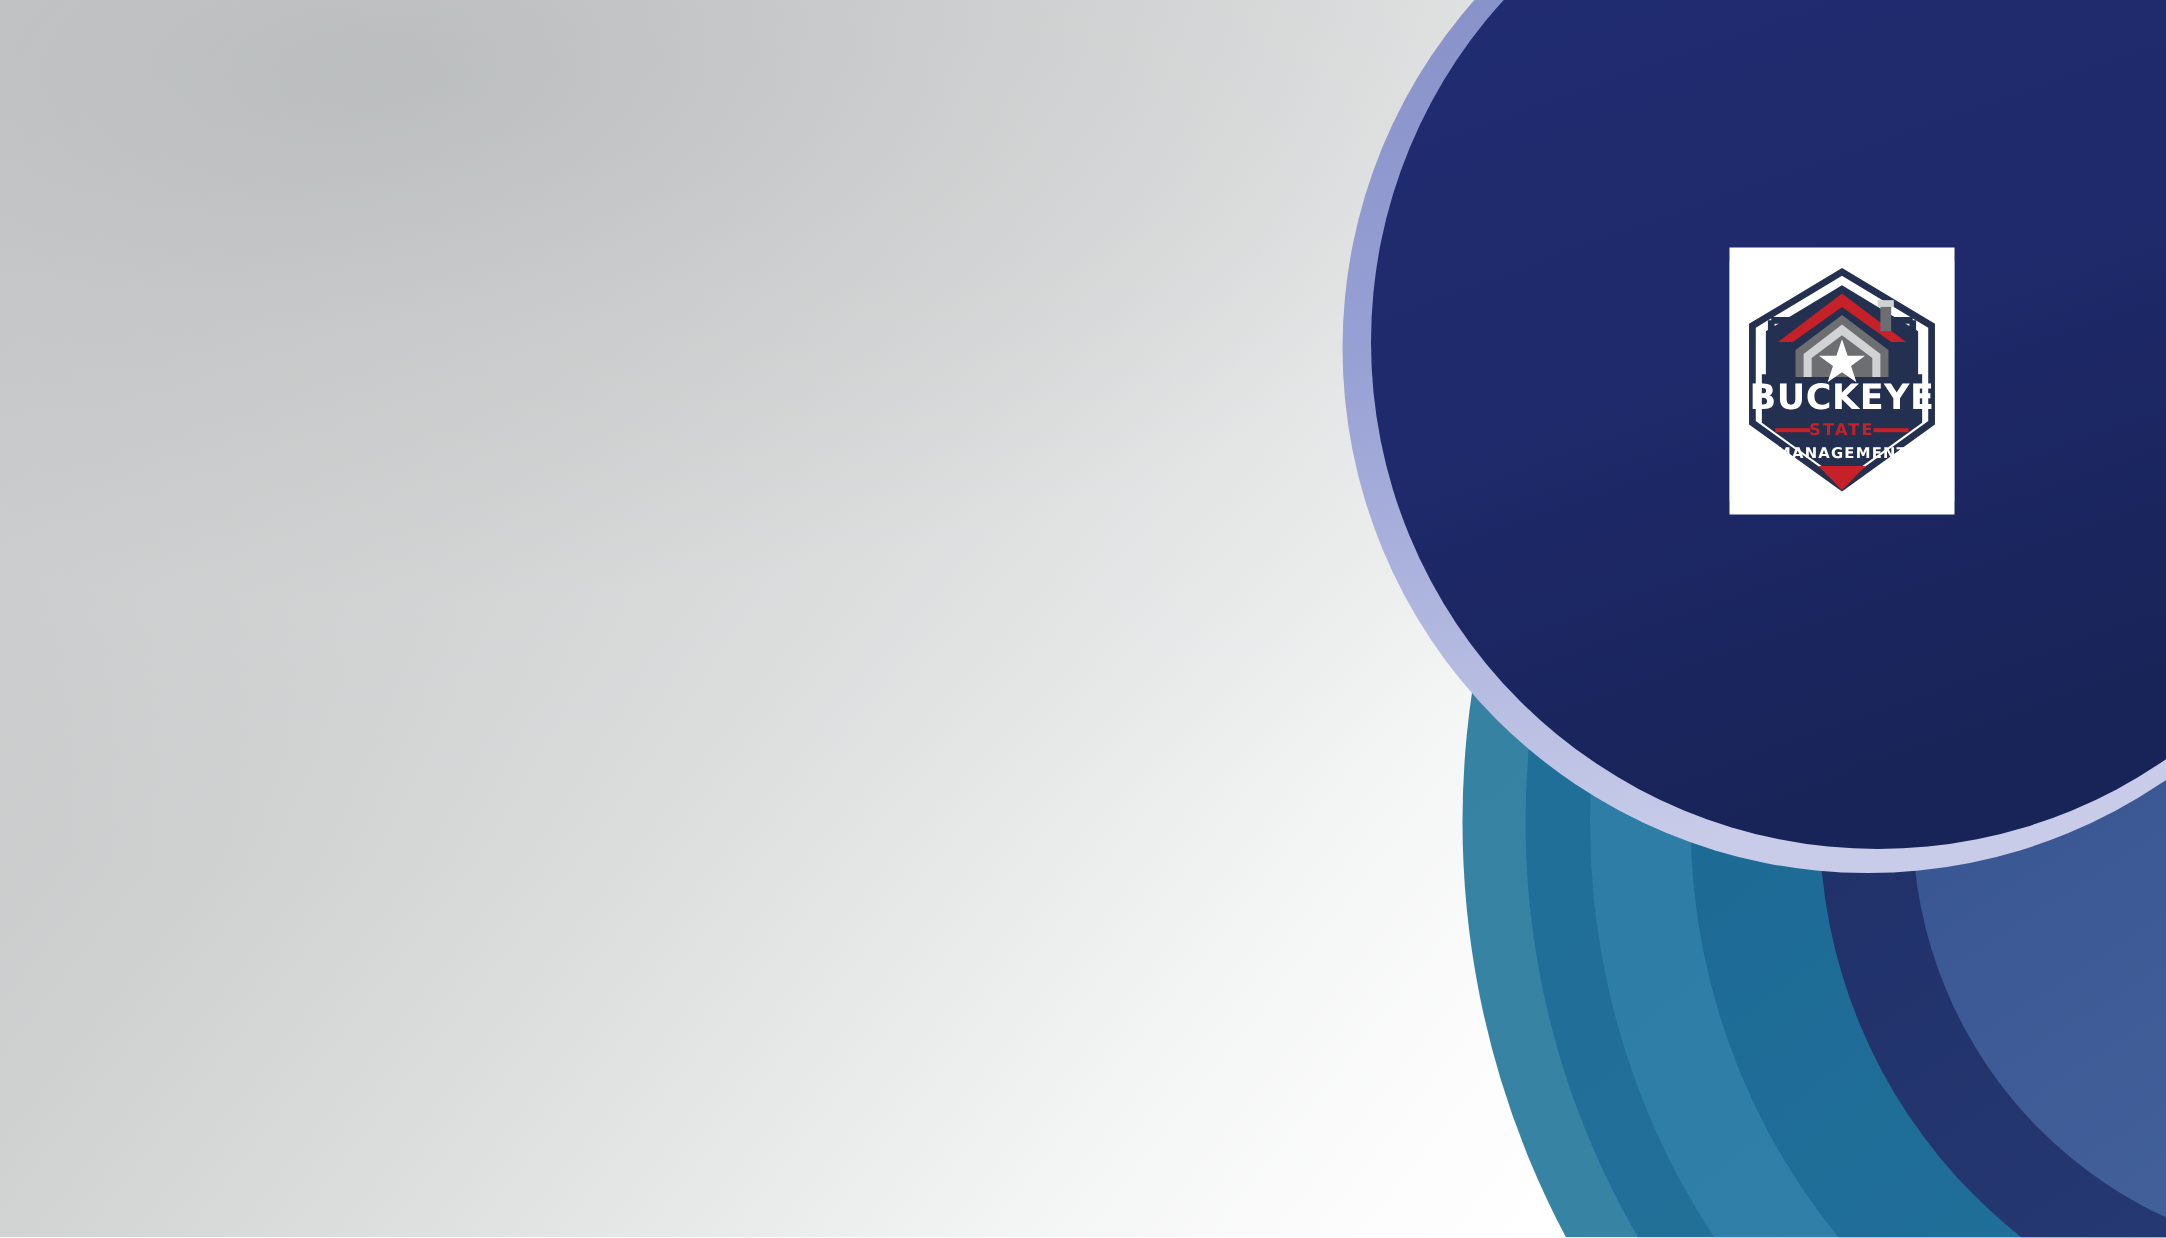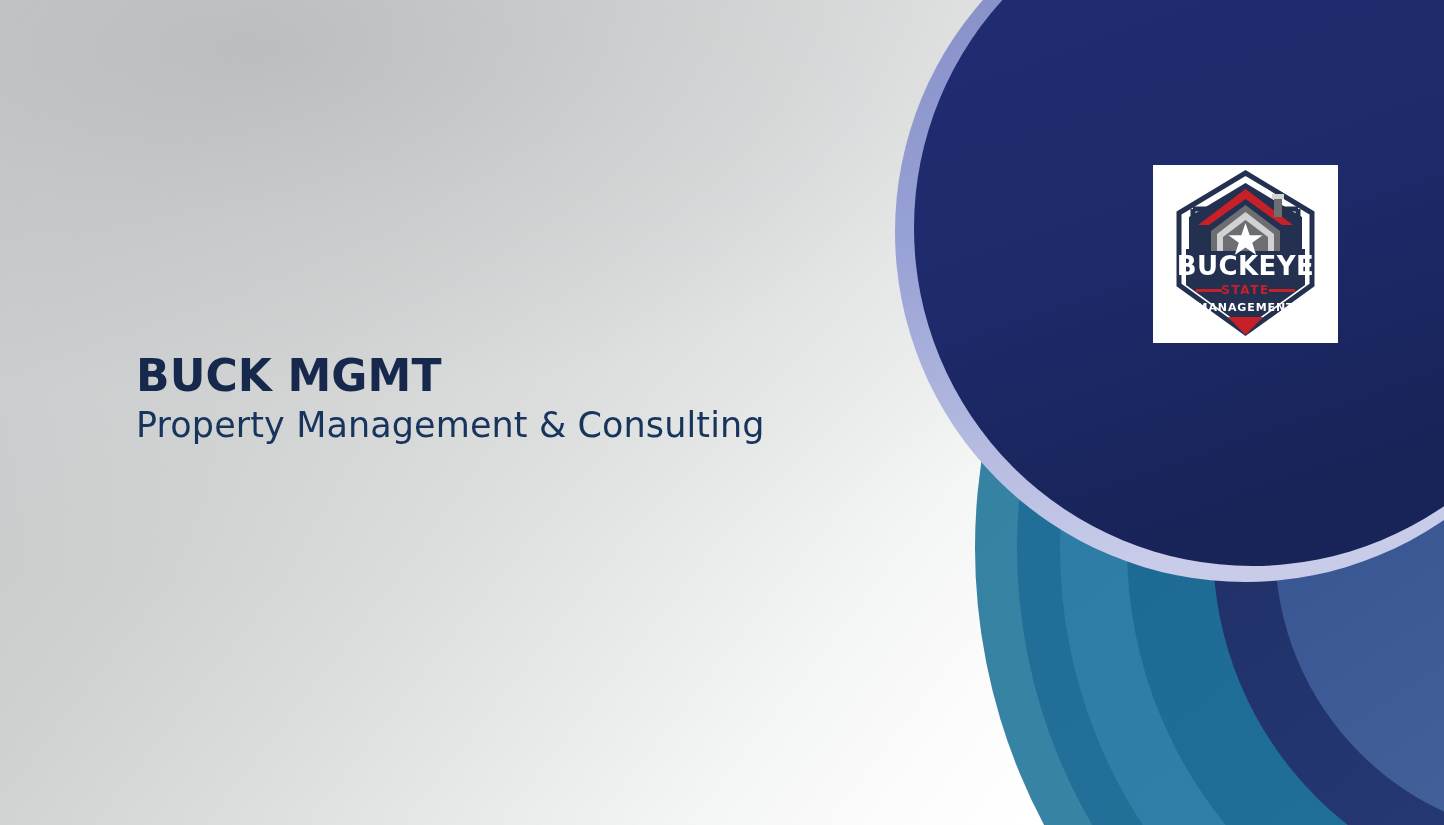--- a/index.html
+++ b/index.html
@@ -81,21 +81,21 @@
     letter-spacing: 0.1px;
     color: #17345c;
     white-space: nowrap;
   }
 
   
   .logo-card {
     position: absolute;
     left: 1153px;
     top: 165px;
-    width: 185px;
+    width: 150px;
     height: 178px;
     background: #ffffff;
   }
   .logo-card svg { display: block; width: 100%; height: 100%; }
 </style>
 </head>
 <body>
 
 <div id="slide">
 
@@ -162,24 +162,20 @@
 
         <circle cx="1565" cy="548" r="290" fill="url(#gSlate)"></circle>
 
         <circle cx="1245" cy="232" r="350" fill="url(#gLav)"></circle>
 
         <circle cx="1252" cy="228" r="338" fill="url(#gNavy)"></circle>
       </g>
     </svg>
   </div>
 
-  <div class="title-block">
-    <h1 class="slide-title">BUCK MGMT</h1>
-    <p class="slide-subtitle">Property Management &amp; Consulting</p>
-  </div>
 
   <div class="logo-card">
     <svg viewBox="0 0 167 178" xmlns="http://www.w3.org/2000/svg">
 
       <rect x="0" y="0" width="167" height="178" fill="#ffffff"></rect>
 
       <path d="M83.5 8 L150 48 L150 120 L83.5 168 L17 120 L17 48 Z" fill="none" stroke="#24304f" stroke-width="5"></path>
 
       <path d="M31 44 L31 96 M31 44 L48 44" fill="none" stroke="#24304f" stroke-width="5"></path>
       <path d="M136 44 L136 96 M136 44 L119 44" fill="none" stroke="#24304f" stroke-width="5"></path>

